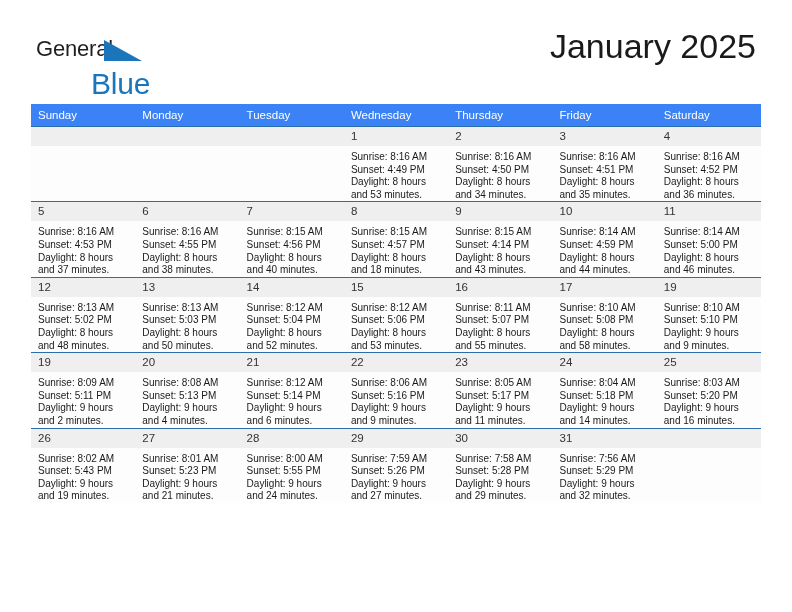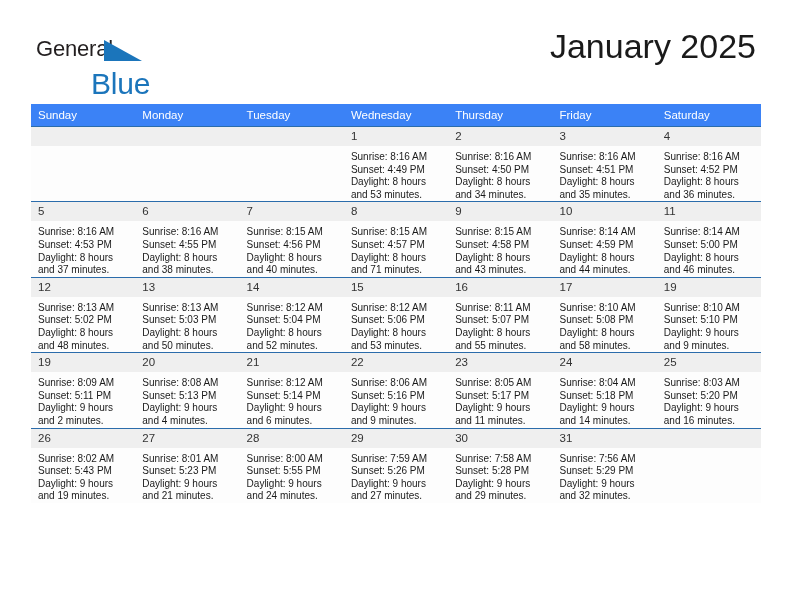--- a/index.html
+++ b/index.html
@@ -268,28 +268,28 @@
               <div>Daylight: 8 hours</div>
               <div>and 40 minutes.</div>
             </div>
           </td>
           <td>
             <div class="daynum">8</div>
             <div class="info">
               <div>Sunrise: 8:15 AM</div>
               <div>Sunset: 4:57 PM</div>
               <div>Daylight: 8 hours</div>
-              <div>and 71 minutes.</div>
+              <div>and 18 minutes.</div>
             </div>
           </td>
           <td>
             <div class="daynum">9</div>
             <div class="info">
               <div>Sunrise: 8:15 AM</div>
-              <div>Sunset: 4:58 PM</div>
+              <div>Sunset: 4:14 PM</div>
               <div>Daylight: 8 hours</div>
               <div>and 43 minutes.</div>
             </div>
           </td>
           <td>
             <div class="daynum">10</div>
             <div class="info">
               <div>Sunrise: 8:14 AM</div>
               <div>Sunset: 4:59 PM</div>
               <div>Daylight: 8 hours</div>

